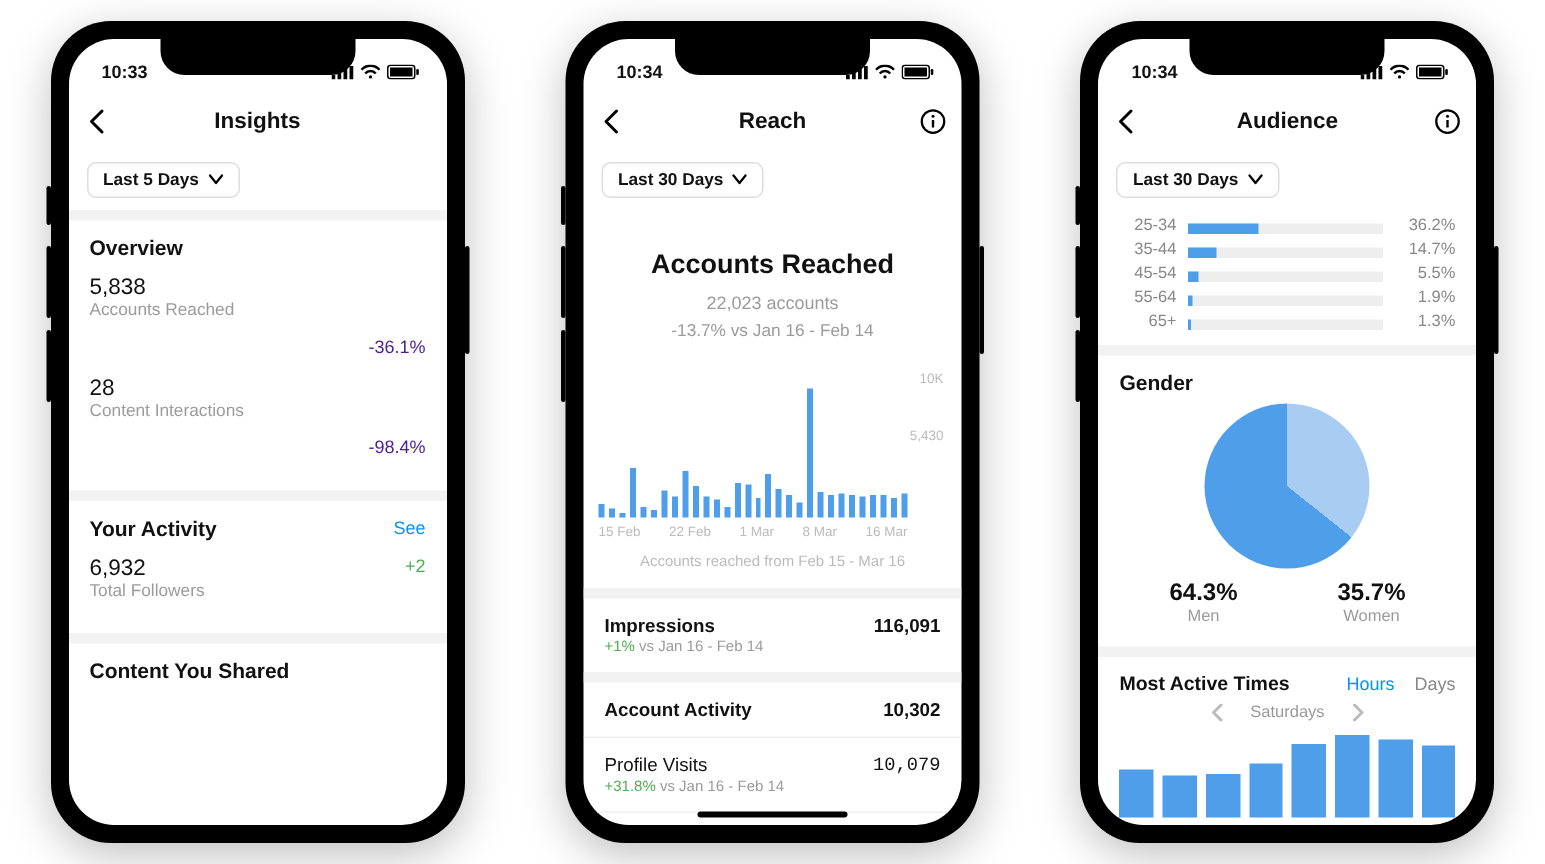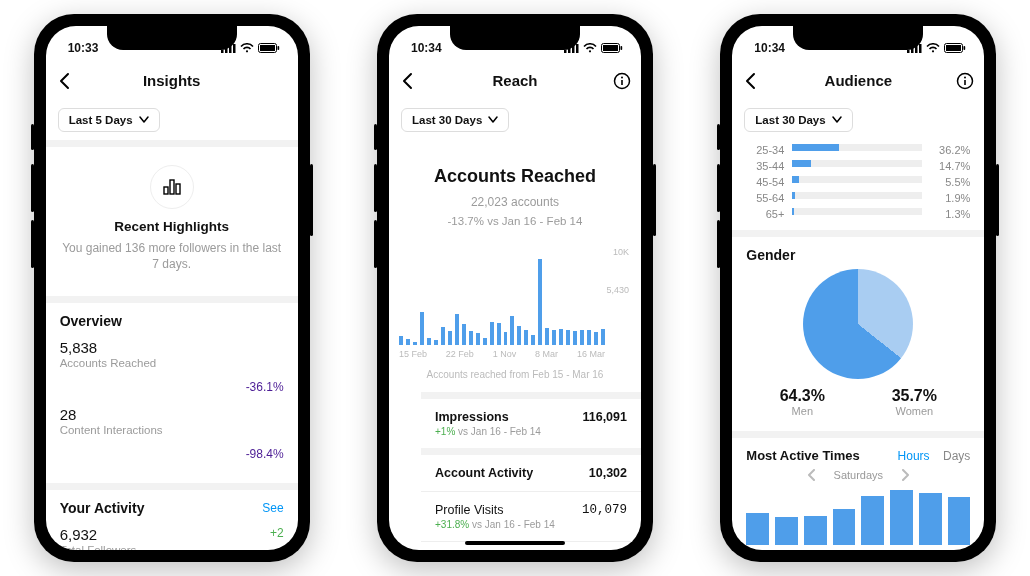--- a/index.html
+++ b/index.html
@@ -114,30 +114,30 @@
     position: relative;
     height: 98px;
     margin: 14px 10px 0 10px;
     padding-right: 26px;
   }
   .y-lbl { position:absolute; right:2px; font-size:9px; color:#bbb; }
   .bars { position:absolute; left:0; right:26px; bottom:0; height:86px; display:flex; align-items:flex-end; gap:3px; }
   .bar { flex:1; background:#4f9eea; }
   .x-labels { display:flex; justify-content:space-between; margin: 4px 36px 0 10px; font-size:9px; color:#bbb; }
   .chart-caption { text-align:center; font-size:10px; color:#bbb; margin:10px 0 12px;}
-  .kv-row { display:flex; justify-content:space-between; align-items:flex-start; padding: 11px 14px; border-top:1px solid #eee;margin-left:32px;}
+  .kv-row { display:flex; justify-content:space-between; align-items:flex-start; padding: 11px 14px; border-top:1px solid #eee;}
   .kv-row.thick { border-top: 7px solid #f2f2f2; }
   .kv-key { font-size: 12.5px; font-weight:600; }
   .kv-sub { font-size:10px; color:#4CAF50; font-weight:500; margin-top:2px;}
   .kv-sub .grey { color:#9b9b9b; font-weight:400;}
   .kv-val { font-size: 12.5px; font-weight:600; }
   .kv-val.light { font-weight:400;font-family:Liberation Mono, monospace; }
   .home-indicator { position:absolute; bottom:5px; left:50%; transform:translateX(-50%); width:100px; height:4px; border-radius:3px; background:#000;}
   
-  .age-row { display:flex; align-items:flex-start; gap:8px; padding:2px 14px; font-size:11px; color:#888;}
+  .age-row { display:flex; align-items:flex-end; gap:8px; padding:2px 14px; font-size:11px; color:#888;}
   .age-label { width:38px; text-align:right; }
   .age-track { flex:1; height:7px; background:#eee; border-radius:0;}
   .age-fill { height:100%; background:#4f9eea; }
   .age-pct { width:40px; text-align:right; font-size:11px;}
   .gender-block { border-top:7px solid #f2f2f2; padding:10px 14px 14px;}
   .pie-wrap { display:flex; justify-content:center; margin: 6px 0 8px;}
   .pie { width:110px; height:110px; border-radius:50%; background: conic-gradient(#a9cdf2 0 128.5deg, #4f9eea 128.5deg 360deg); position:relative;}
   .pie::after { content:""; position:absolute; top:50%; left:50%; width:0; height:0; }
   .gender-labels { display:flex; justify-content:space-around; margin-top:6px;}
   .gl { text-align:center;}
@@ -200,31 +200,20 @@
         </span>
       <span class="nav-title">Insights</span>
     </div>
     <div class="pill">
       <span>Last 5 Days</span>
       <svg class="caret">
           <polyline points="1,2 5,7 9,2" stroke="#000" stroke-width="1.5" fill="none" stroke-linecap="round" stroke-linejoin="round"></polyline>
         </svg>
     </div>
     <div class="content">
-      <div class="hl-card">
-        <div class="hl-icon">
-          <svg width="18" height="16">
-              <rect x="1" y="8" width="4" height="7" stroke="#000" fill="none" stroke-width="1.4"></rect>
-              <rect x="7" y="1" width="4" height="14" stroke="#000" fill="none" stroke-width="1.4"></rect>
-              <rect x="13" y="5" width="4" height="10" stroke="#000" fill="none" stroke-width="1.4"></rect>
-            </svg>
-        </div>
-        <div class="hl-title">Recent Highlights</div>
-        <div class="hl-sub">You gained 136 more followers in the last 7 days.</div>
-      </div>
 
       <div class="block">
         <div class="sec-title">Overview</div>
         <div class="row">
           <div>
             <div class="metric-num">5,838</div>
             <div class="metric-label">Accounts Reached</div>
           </div>
           <div class="pct-neg">-36.1%</div>
         </div>
@@ -352,21 +341,21 @@
             <div class="bar" style="height: 13.76px;"></div>
             <div class="bar" style="height: 14.62px;"></div>
             <div class="bar" style="height: 15.48px;"></div>
             <div class="bar" style="height: 12.9px;"></div>
             <div class="bar" style="height: 16.34px;"></div>
           </div>
       </div>
       <div class="x-labels" id="reach-xlabels">
           <span>15 Feb</span>
           <span>22 Feb</span>
-          <span>1 Nov</span>
+          <span>1 Mar</span>
           <span>8 Mar</span>
           <span>16 Mar</span>
         </div>
       <div class="chart-caption">Accounts reached from Feb 15 - Mar 16</div>
 
       <div class="kv-row thick">
         <div>
           <div class="kv-key">Impressions</div>
           <div class="kv-sub"><span>+1%</span> <span class="grey">vs Jan 16 - Feb 14</span></div>
         </div>

